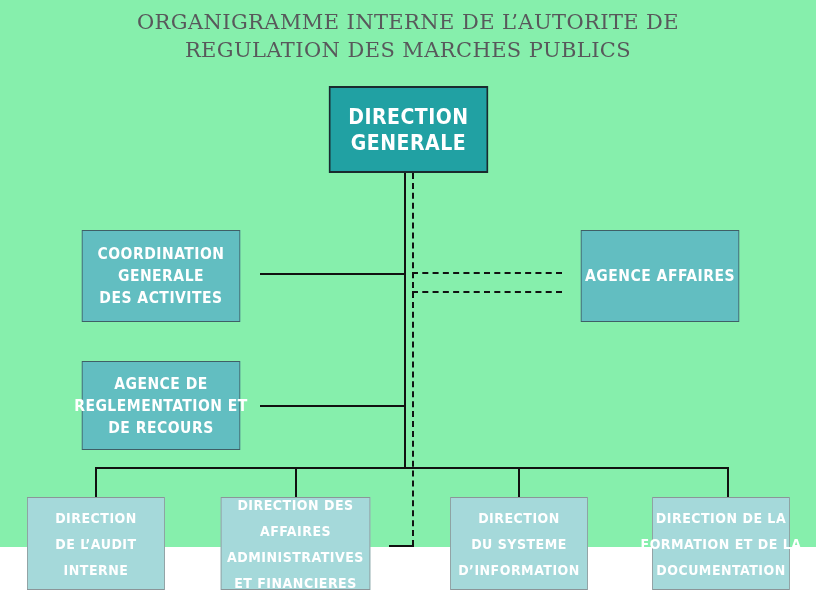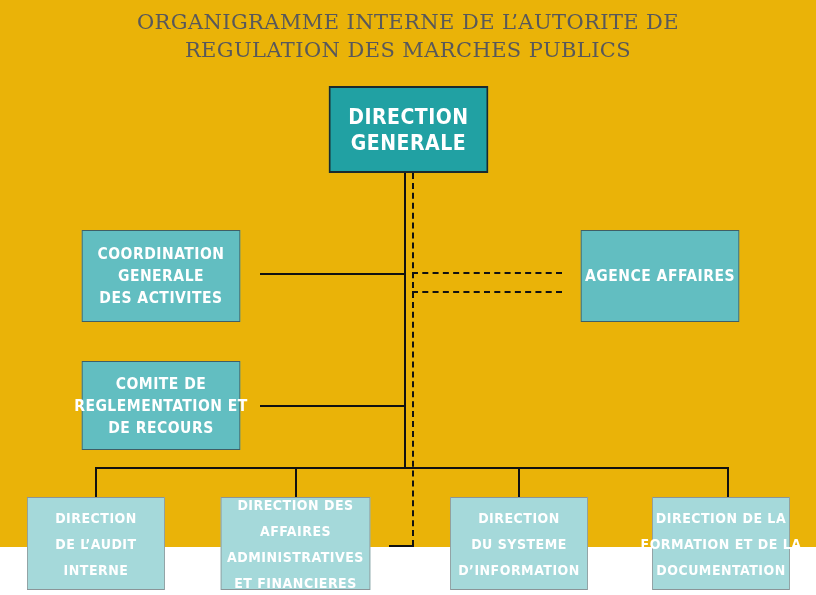--- a/index.html
+++ b/index.html
@@ -10,21 +10,21 @@
   body {
     width: 816px;
     height: 595px;
     overflow: hidden;
     font-family: "Liberation Sans", sans-serif;
   }
   #chart-root {
     position: relative;
     width: 816px;
     height: 547px;
-    background: #eab308;
+    background: #86efac;
   }
 
   
   .chart-title {
     position: absolute;
     left: 108px;
     top: 8px;
     width: 600px;
     text-align: center;
     font-family: "DejaVu Serif", "Liberation Serif", serif;
@@ -133,21 +133,21 @@
     <span class="node-label">COORDINATION
 GENERALE
 DES ACTIVITES</span>
   </div>
 
   <div class="node level-2" style="left:561px; top:230px; width:198px; height:92px;">
     <span class="node-label">AGENCE AFFAIRES</span>
   </div>
 
   <div class="node level-2" style="left:62px; top:361px; width:198px; height:89px;">
-    <span class="node-label">COMITE DE
+    <span class="node-label">AGENCE DE
 REGLEMENTATION ET
 DE RECOURS</span>
   </div>
 
   <div class="node level-3" style="left:10px; top:497px; width:172px; height:93px;">
     <span class="node-label">DIRECTION
 DE L’AUDIT
 INTERNE</span>
   </div>
 

